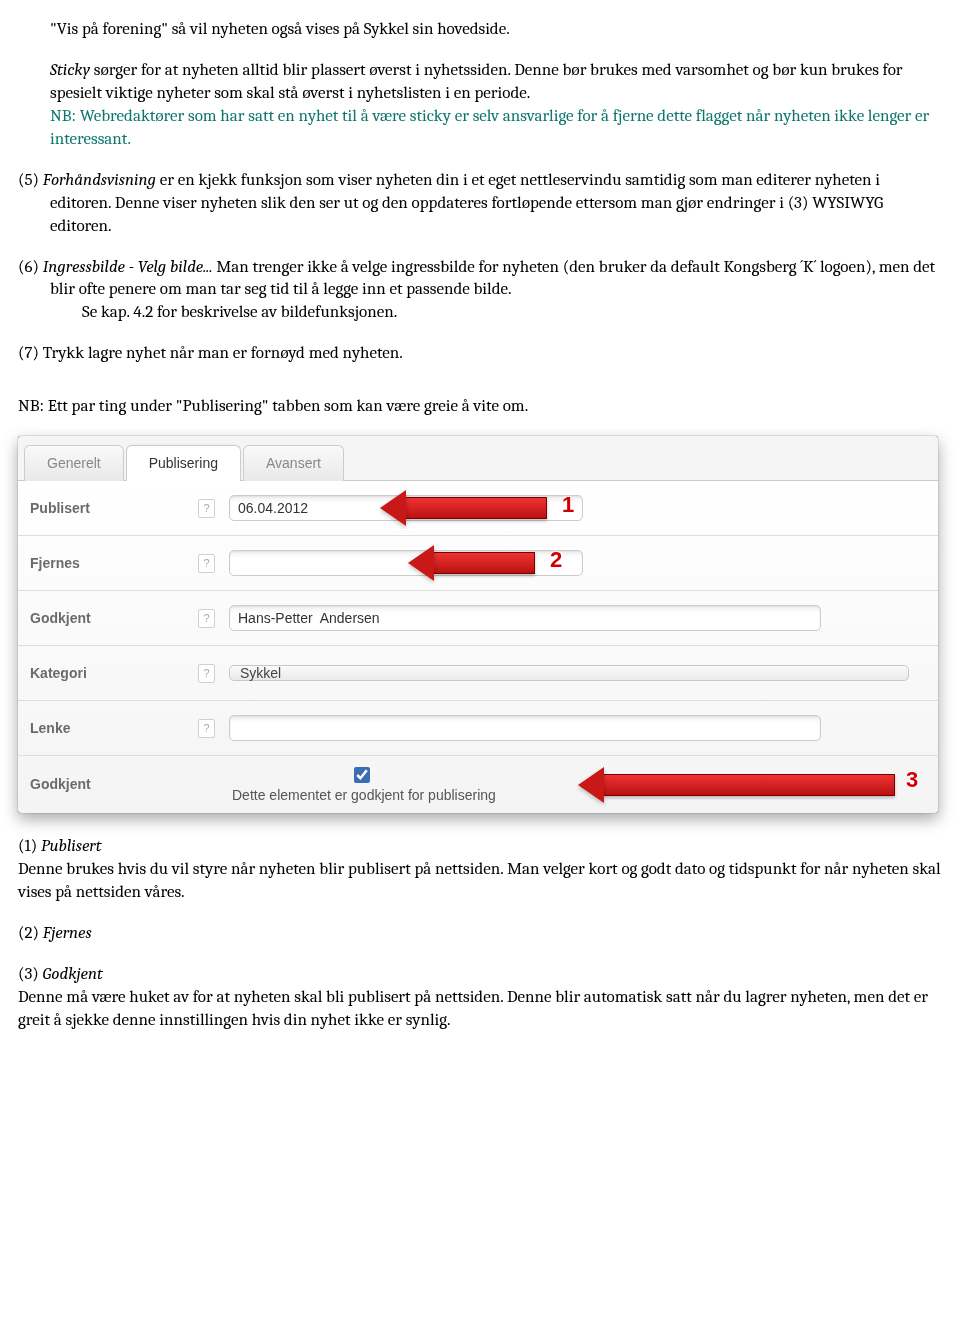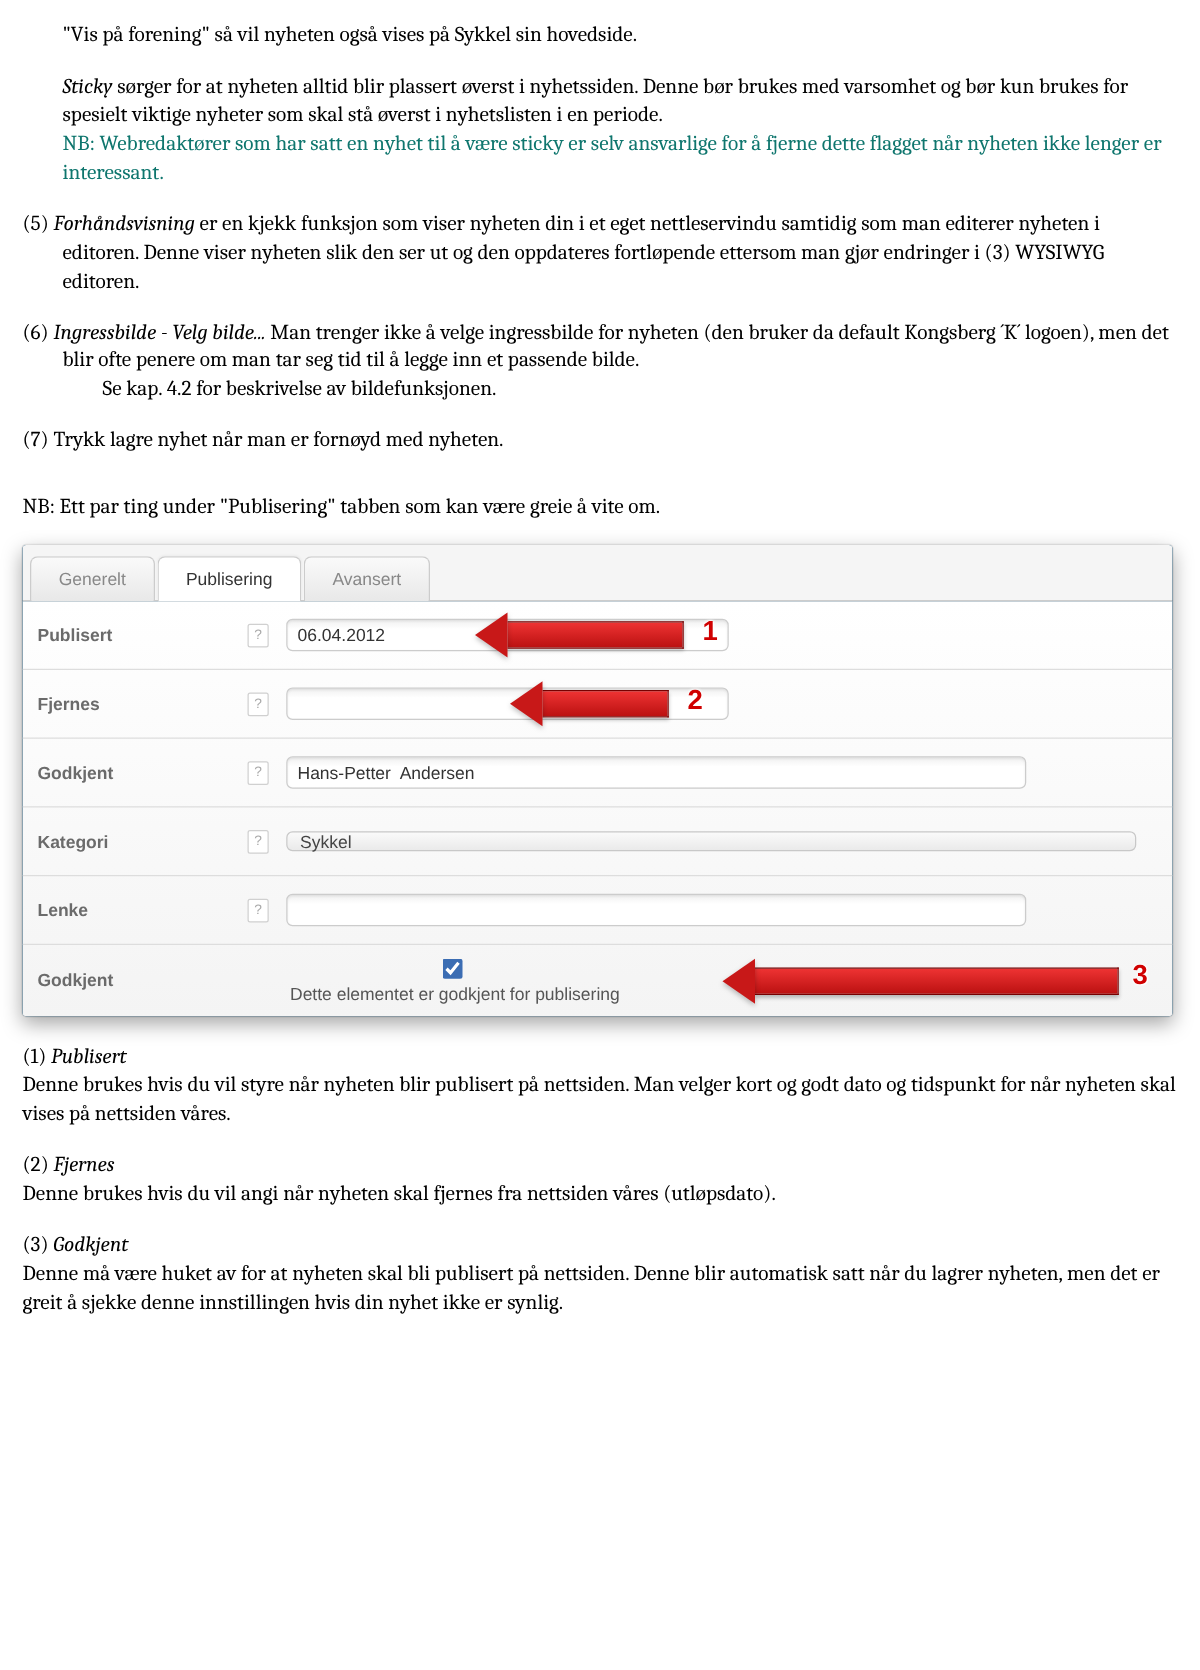--- a/index.html
+++ b/index.html
@@ -245,19 +245,18 @@
   </div>
 </div>
 
 <div class="para">
   <span>(1) </span><span class="bolditalic">Publisert</span><br>
   <span>Denne brukes hvis du vil styre når nyheten blir publisert på nettsiden. Man velger kort og godt dato og tidspunkt for når nyheten skal vises på nettsiden våres.</span>
 </div>
 
 <div class="para">
   <span>(2) </span><span class="bolditalic">Fjernes</span><br>
-  <span>Denne brukes hvis du vil angi når nyheten skal fjernes fra nettsiden våres (utløpsdato).</span>
 </div>
 
 <div class="para" style="margin-bottom:0">
   <span>(3) </span><span class="bolditalic">Godkjent</span><br>
   <span>Denne må være huket av for at nyheten skal bli publisert på nettsiden. Denne blir automatisk satt når du lagrer nyheten, men det er greit å sjekke denne innstillingen hvis din nyhet ikke er synlig.</span>
 </div>
 
 </body></html>

